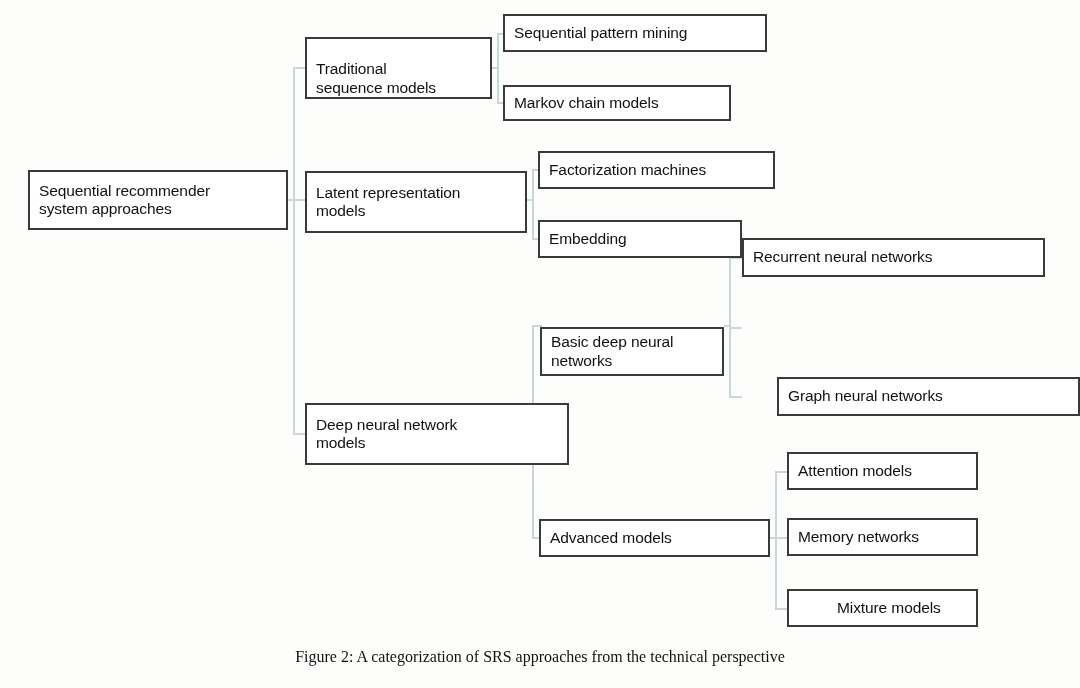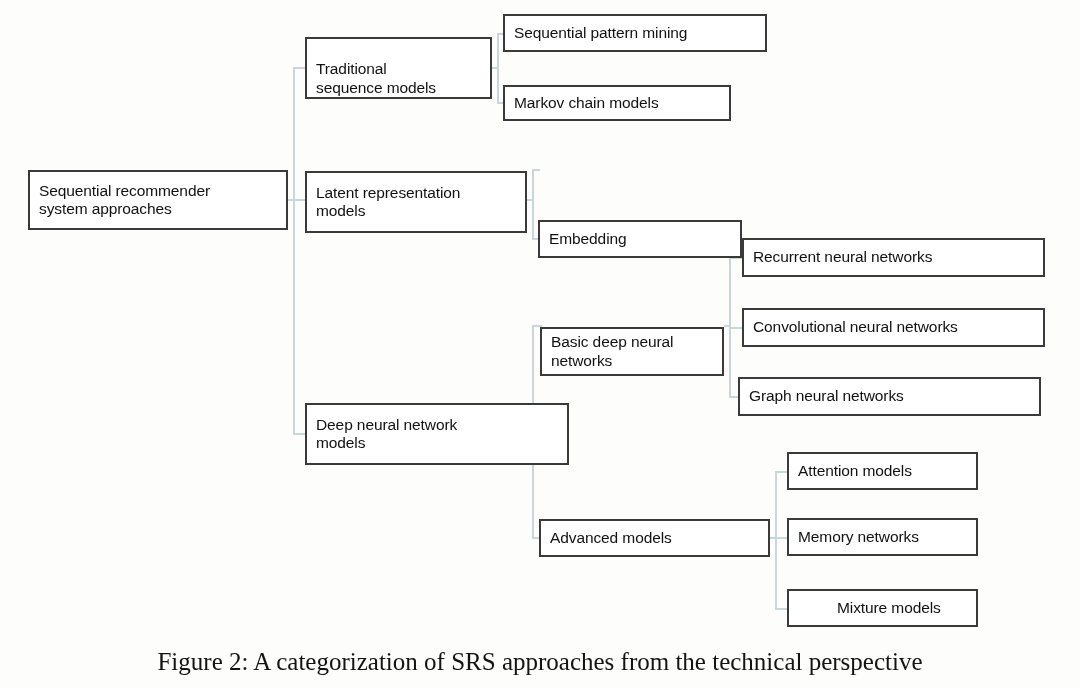--- a/index.html
+++ b/index.html
@@ -50,21 +50,21 @@
   .conn.h { height: 2px; }
 
   
   #caption {
     position: absolute;
     left: 0;
     width: 1080px;
     top: 648px;
     text-align: center;
     font-family: "Liberation Serif", serif;
-    font-size: 25px;
+    font-size: 16px;
     color: #131313;
   }
 </style>
 </head>
 <body>
 
 <div id="figure-root">
 
   <div class="conn h" style="left:288px; top:199px; width:7px;"></div>
   <div class="conn v" style="left:293px; top:67px; height:367px;"></div>
@@ -120,43 +120,43 @@
   </div>
 
   <div class="node" style="left:503px; top:14px; width:264px; height:38px;">
     <span class="node-label">Sequential pattern mining</span>
   </div>
 
   <div class="node" style="left:503px; top:85px; width:228px; height:36px;">
     <span class="node-label">Markov chain models</span>
   </div>
 
+  <div class="node" style="left:538px; top:151px; width:237px; height:38px;">
+    <span class="node-label">Factorization machines</span>
+  </div>
 
   <div class="node" style="left:538px; top:220px; width:204px; height:38px;">
     <span class="node-label">Embedding</span>
   </div>
 
   <div class="node two-line" style="left:540px; top:301px; width:184px; height:49px;margin-top:26px;">
     <span class="node-label">Basic deep neural
 networks</span>
   </div>
 
   <div class="node" style="left:539px; top:519px; width:231px; height:38px;">
     <span class="node-label">Advanced models</span>
   </div>
 
   <div class="node" style="left:742px; top:238px; width:303px; height:39px;">
     <span class="node-label">Recurrent neural networks</span>
   </div>
 
-  <div class="node" style="left:742px; top:308px; width:303px; height:39px;">
-    <span class="node-label">Convolutional neural networks</span>
-  </div>
 
-  <div class="node" style="left:738px; top:377px; width:303px; height:39px;">
+  <div class="node" style="left:777px; top:377px; width:303px; height:39px;">
     <span class="node-label">Graph neural networks</span>
   </div>
 
   <div class="node" style="left:787px; top:452px; width:191px; height:38px;">
     <span class="node-label">Attention models</span>
   </div>
 
   <div class="node" style="left:787px; top:518px; width:191px; height:38px;">
     <span class="node-label">Memory networks</span>
   </div>

